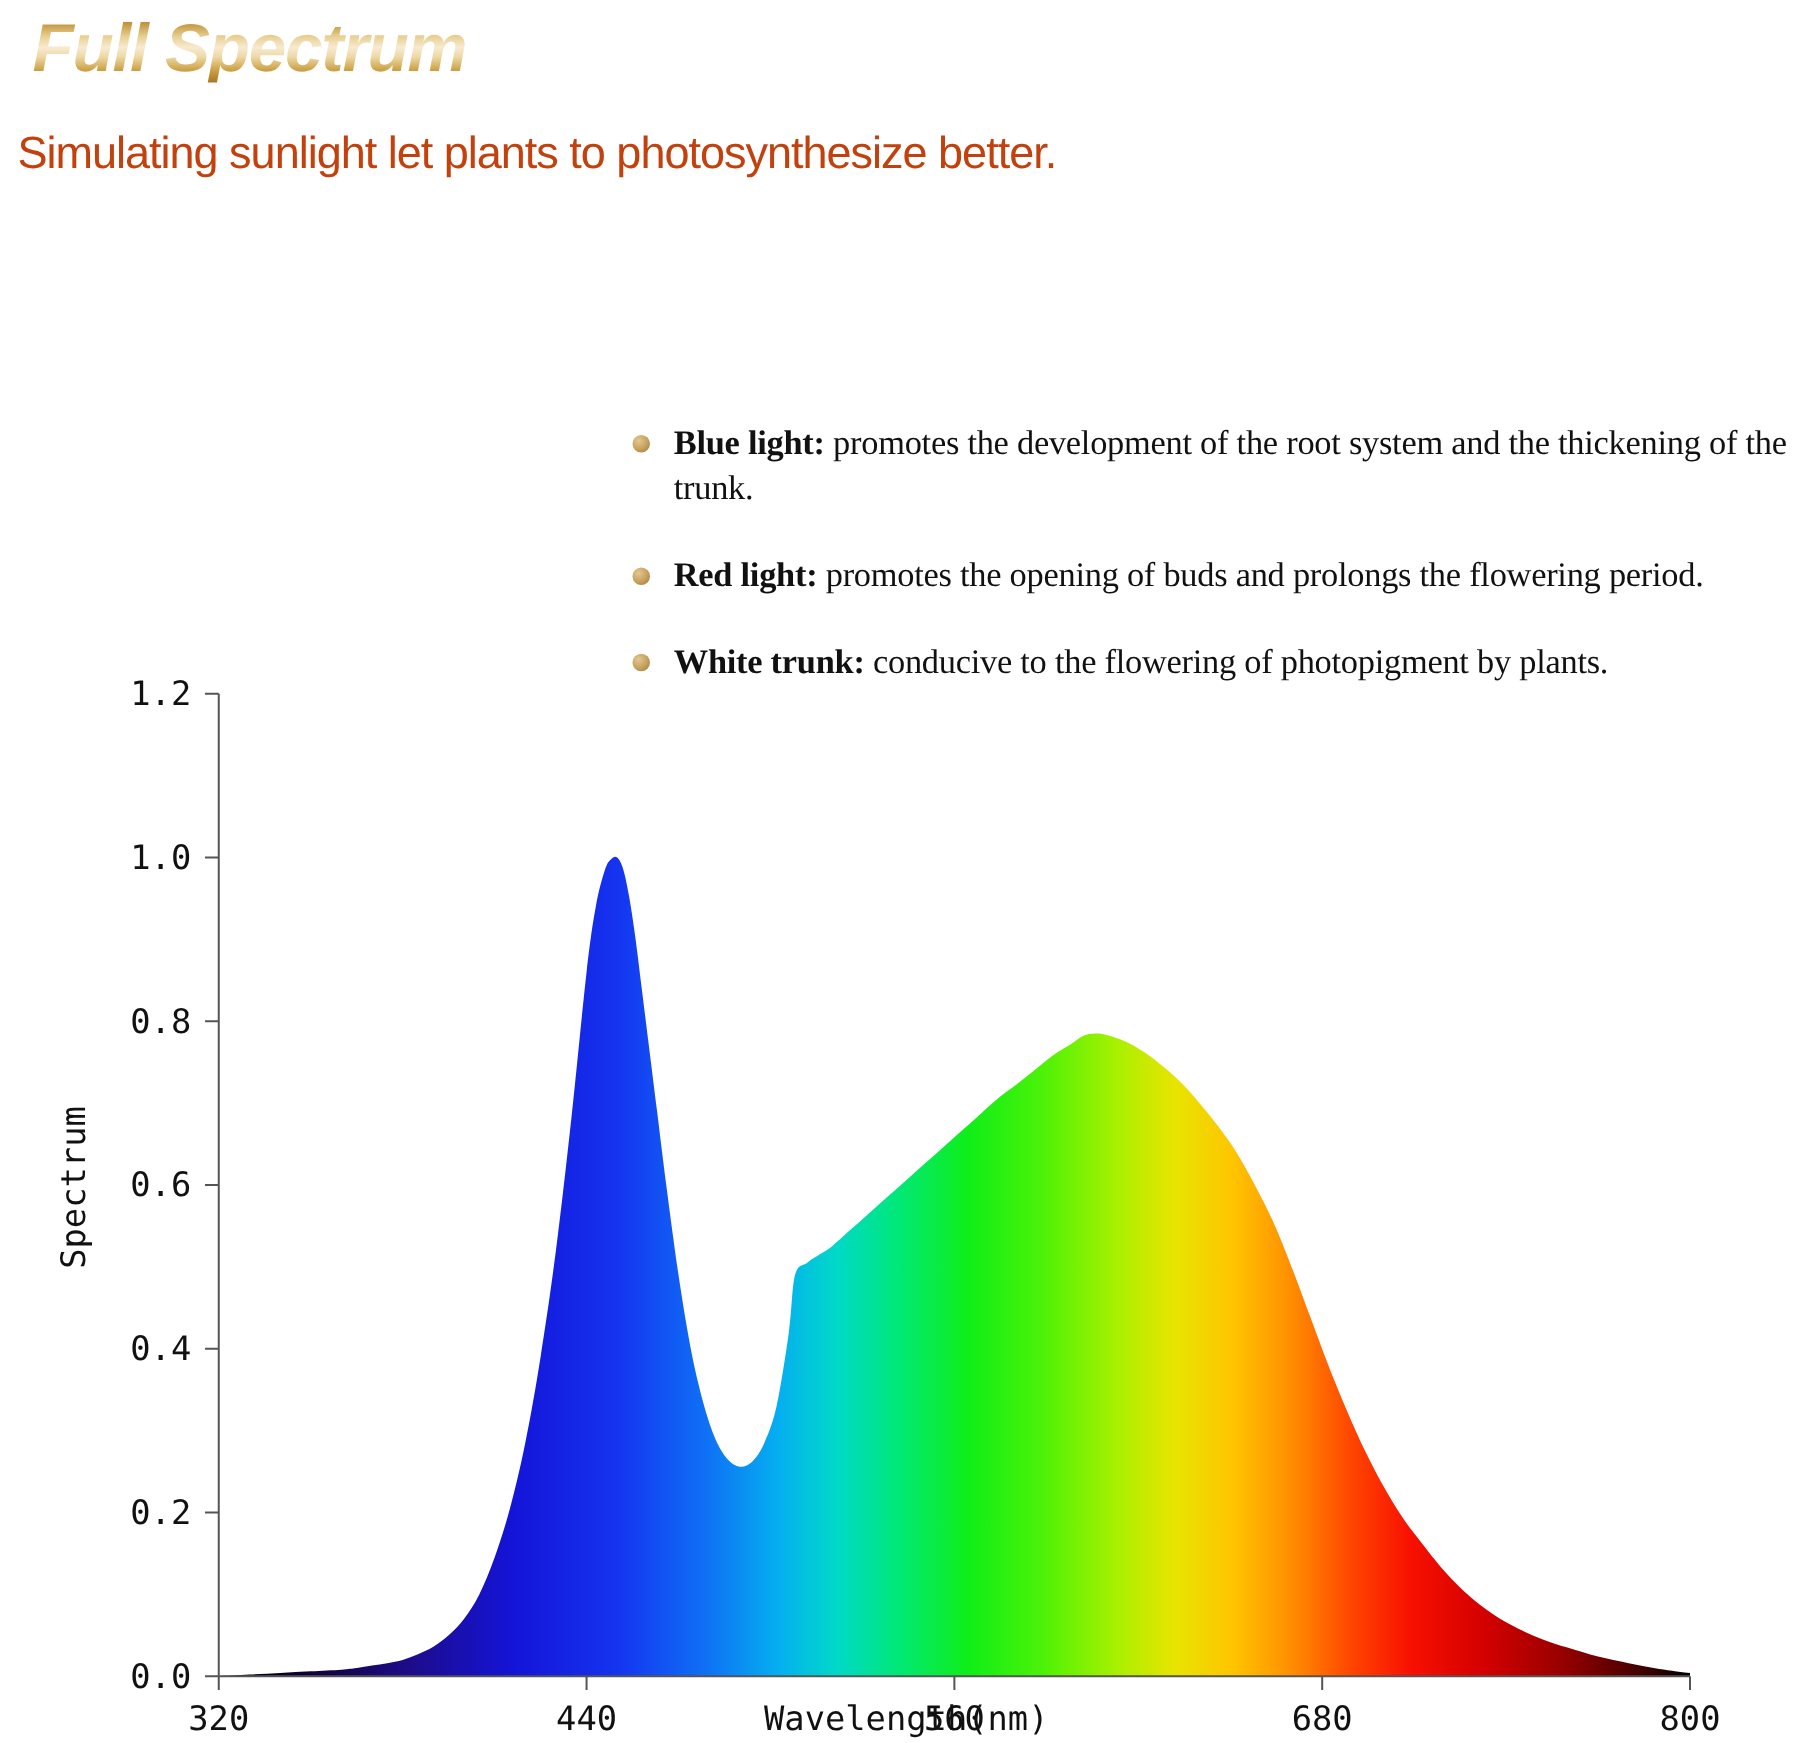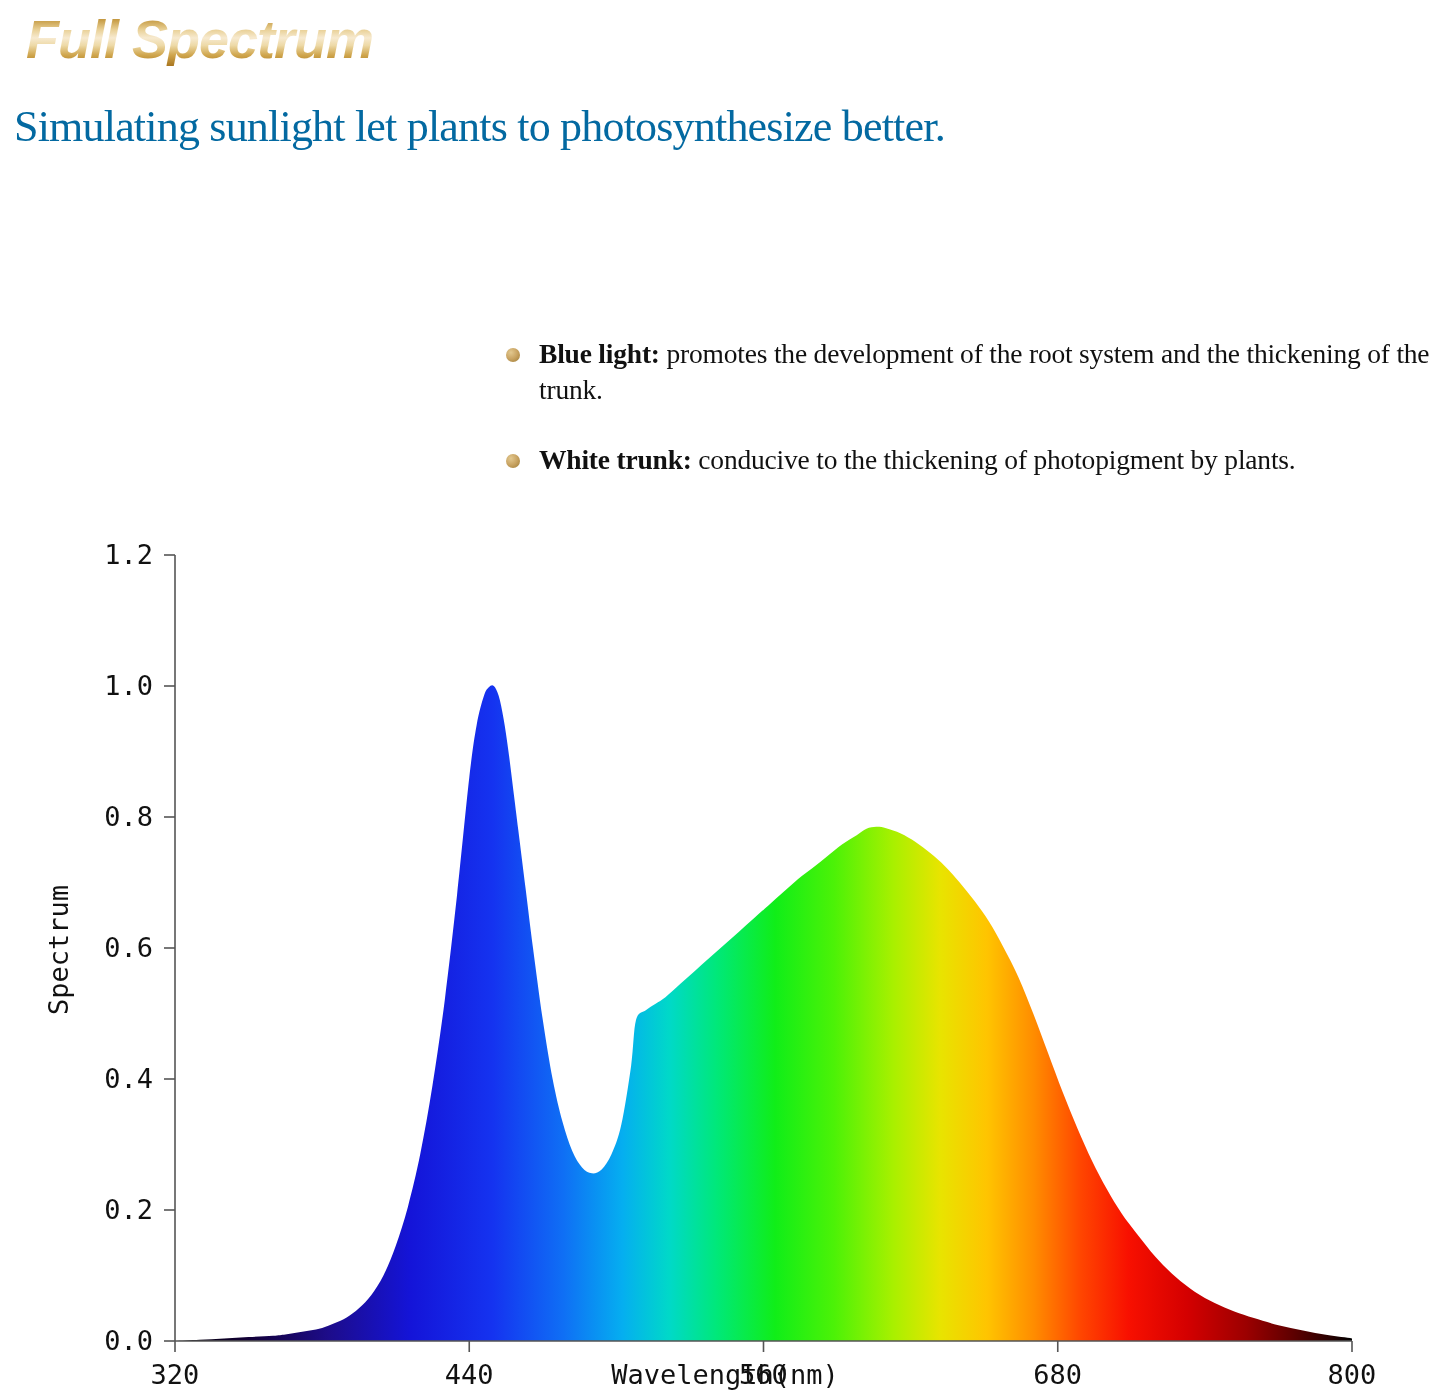--- a/index.html
+++ b/index.html
@@ -22,25 +22,25 @@
     margin:12px;
     padding:0;
     background:linear-gradient(180deg,#9d6b1f 0%,#c59a42 14%,#e8cf93 32%,#f7ead0 48%,#edd9a6 62%,#cfa54c 80%,#a9761f 100%);
     -webkit-background-clip:text;
     background-clip:text;
     color:transparent;
     -webkit-text-fill-color:transparent;
     white-space:nowrap;
   }
   .subtitle{
-    font-family:Liberation Serif, serif;
-    font-size:44px;
+    font-family:Liberation Sans, sans-serif;
+    font-size:36px;
     font-weight:400;
     line-height:1.22;
-    color:#0369a1;
+    color:#c2410c;
     letter-spacing:-0.8px;
     margin:0;
     padding-top:22px;
     max-width:1390px;
   }
   
   .bullets{position:absolute;left:503px;top:336px;width:942px;}
   .bullet{
     position:relative;
     padding-left:36px;
@@ -81,24 +81,28 @@
   <div class="subtitle">Simulating sunlight let plants to photosynthesize better.</div>
 </div>
 
 <div class="bullets">
 
   <div class="bullet">
     <span class="dot"></span>
     <b>Blue light:</b><span> promotes the development of the root system and the thickening of the trunk.</span>
   </div>
 
+  <div class="bullet">
+    <span class="dot"></span>
+    <b>Red light:</b><span> promotes the opening of buds and prolongs the flowering period.</span>
+  </div>
 
   <div class="bullet">
     <span class="dot"></span>
-    <b>White trunk:</b><span> conducive to the thickening of photopigment by plants.</span>
+    <b>White trunk:</b><span> conducive to the flowering of photopigment by plants.</span>
   </div>
 
 </div>
 
 <svg class="chart" viewBox="0 0 1445 1394" width="1445" height="1394" preserveAspectRatio="none">
   <defs>
     <linearGradient id="spectral" x1="0" y1="0" x2="1" y2="0" gradientUnits="objectBoundingBox">
       <stop offset="0.000" stop-color="#000000"></stop>
       <stop offset="0.060" stop-color="#120035"></stop>
       <stop offset="0.130" stop-color="#1d0c8a"></stop>

